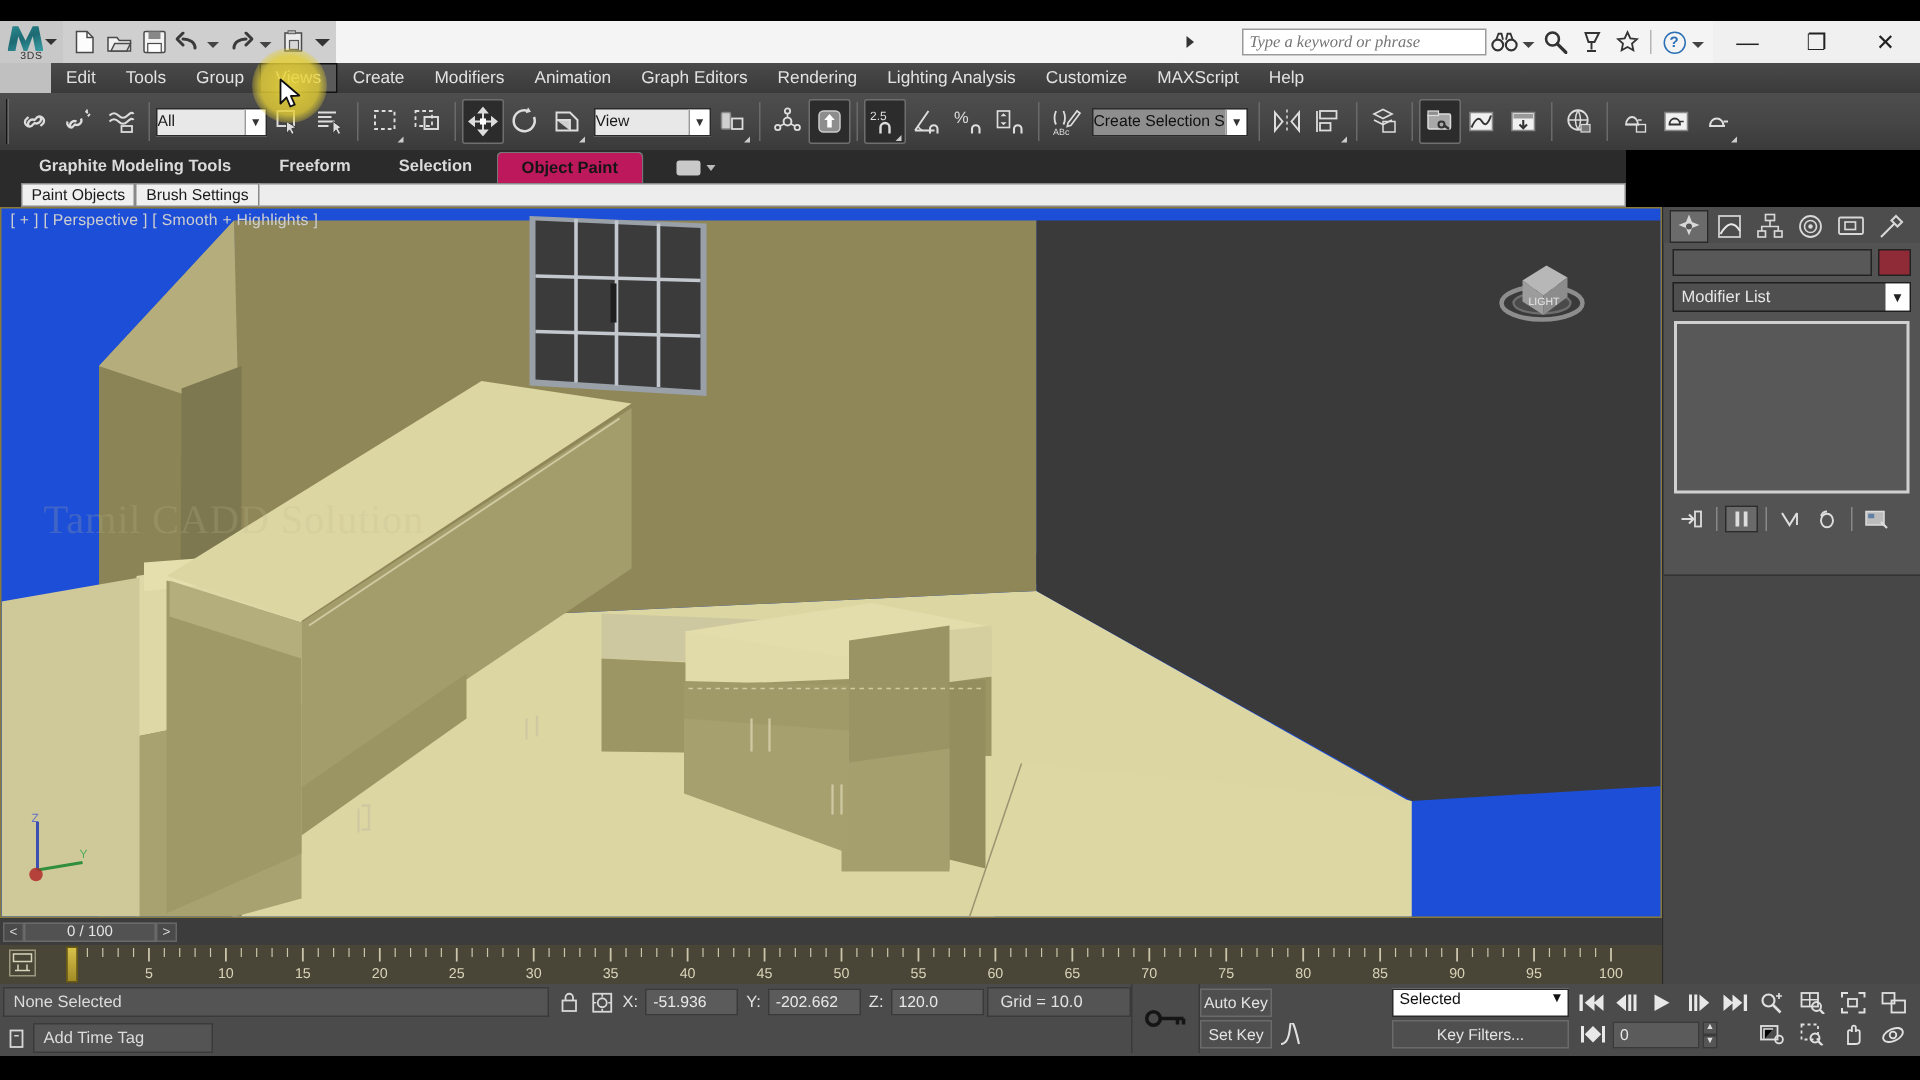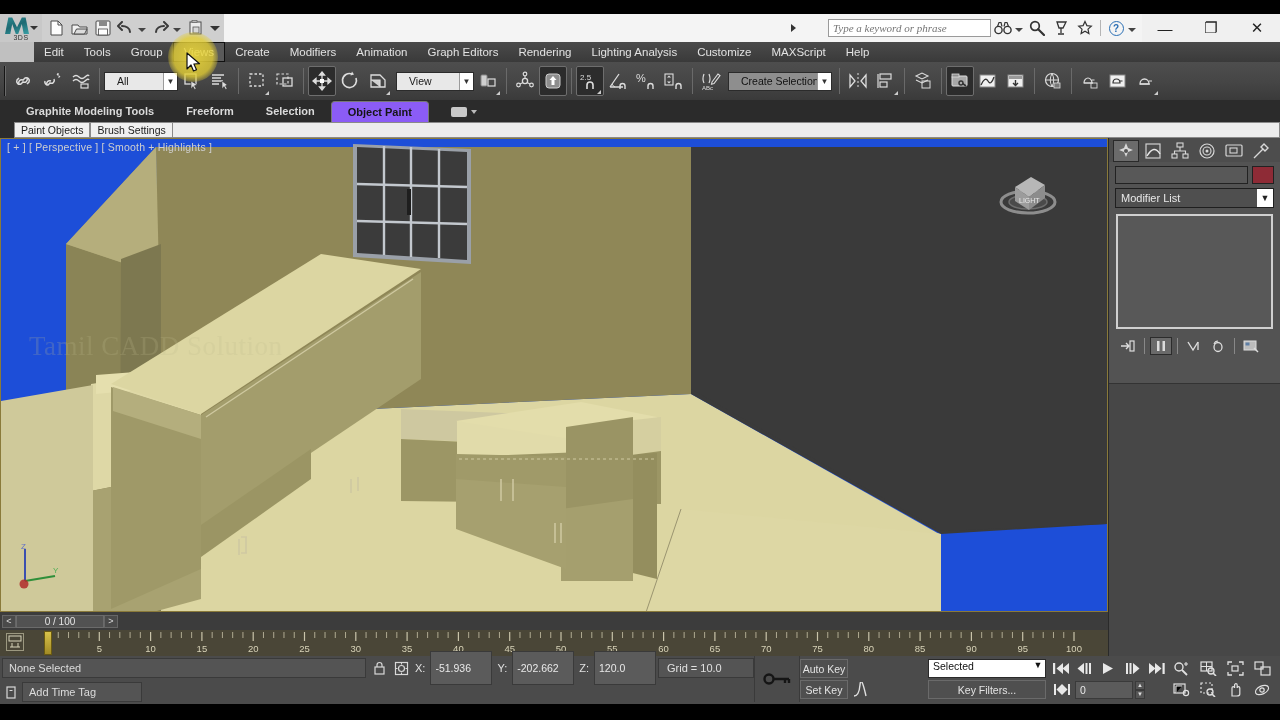--- a/index.html
+++ b/index.html
@@ -97,41 +97,41 @@
   .tb { width: 28px; height: 30px; display: flex; align-items: center; justify-content: center;
         color: #dcdcdc; position: relative; }
   .tb svg { display: block; }
   .tb.on { background: #2c2c2c; border: 1px solid #6e6e6e; border-radius: 2px; }
   .tb .corner { position: absolute; right: 2px; bottom: 1px; width: 0; height: 0;
                 border-left: 4px solid transparent; border-bottom: 4px solid #ccc; }
   .tsepv { width: 1px; height: 26px; background: #6a6a6a; margin: 0 4px; }
   .combo {
     height: 19px; background: #e8e8e8; border: 1px solid #2b2b2b;
     font-size: 10.5px; color: #1a1a1a; display: flex; align-items: center;
-    padding-left: 12px; position: relative; white-space: nowrap; overflow: hidden;
+    padding-left: 0; position: relative; white-space: nowrap; overflow: hidden;
   }
   .combo .cv { flex: 1; overflow: hidden; }
   .combo .ar {
     width: 14px; height: 17px; background: #fff; border-left: 1px solid #9b9b9b;
     display: flex; align-items: center; justify-content: center; font-size: 8px; color: #333;
   }
   .combo.grey { background: #8e8e8e; color: #111; }
 
   
   .ribbon {
-    position: absolute; left: 0; top: 100px; width: 1280px; height: 38px;
+    position: absolute; left: 0; top: 100px; width: 1084px; height: 38px;
     background: #2b2b2b;
   }
   .ribbon-tabs { display: flex; align-items: flex-end; height: 22px; padding-left: 10px; }
   .rtab {
     font-size: 11px; color: #dadada; font-weight: bold; padding: 0 16px; height: 21px; line-height: 21px;
     white-space: nowrap;
   }
   .rtab.sel {
-    background: #8b5cf6; color: #151515; border-radius: 4px 4px 0 0;
+    background: #be185d; color: #151515; border-radius: 4px 4px 0 0;
     border: 1px solid #777; border-bottom: none;
   }
   .rmin { margin-left: 22px; display: flex; align-items: center; gap: 4px; height: 21px; }
   .rmin .pill { width: 16px; height: 10px; background: #c9c9c9; border-radius: 2px; }
   .rmin .dn { width: 0; height: 0; border-left: 3px solid transparent; border-right: 3px solid transparent;
               border-top: 4px solid #bbb; }
   .ribbon-sub { display: flex; height: 16px; padding-left: 14px; background: #2b2b2b; }
   .rsub {
     font-size: 10.5px; color: #1b1b1b; background: #f0f0f0; border: 1px solid #8a8a8a;
     padding: 0 6px; line-height: 14px; height: 16px; white-space: nowrap;
@@ -246,21 +246,21 @@
   .sb-prompt {
     flex: 1; height: 20px; background: #545454; border: 1px solid #3a3a3a;
     font-size: 11px; color: #dcdcdc; display: flex; align-items: center; padding-left: 6px;
     margin: 1px 2px; overflow: hidden; white-space: nowrap;
   }
   .sb-icon { width: 22px; height: 20px; display: flex; align-items: center; justify-content: center;
              color: #d8d8d8; font-size: 12px; }
   .sb-coord { display: flex; align-items: center; gap: 2px; margin-right: 2px; }
   .sb-lbl { font-size: 11px; color: #e0e0e0; padding: 0 3px; }
   .sb-field {
-    width: 62px; height: 34px; background: #5b5b5b; border: 1px solid #3a3a3a;
+    width: 62px; height: 18px; background: #5b5b5b; border: 1px solid #3a3a3a;
     font-size: 10.5px; color: #e8e8e8; display: flex; align-items: center; padding-left: 4px;
   }
   .sb-grid {
     width: 96px; height: 20px; background: #545454; border: 1px solid #3a3a3a;
     font-size: 11px; color: #e0e0e0; display: flex; align-items: center; padding-left: 8px;
   }
   .sb-tag {
     width: 120px; height: 20px; background: #545454; border: 1px solid #3a3a3a;
     font-size: 11px; color: #dcdcdc; display: flex; align-items: center; padding-left: 6px;
   }

